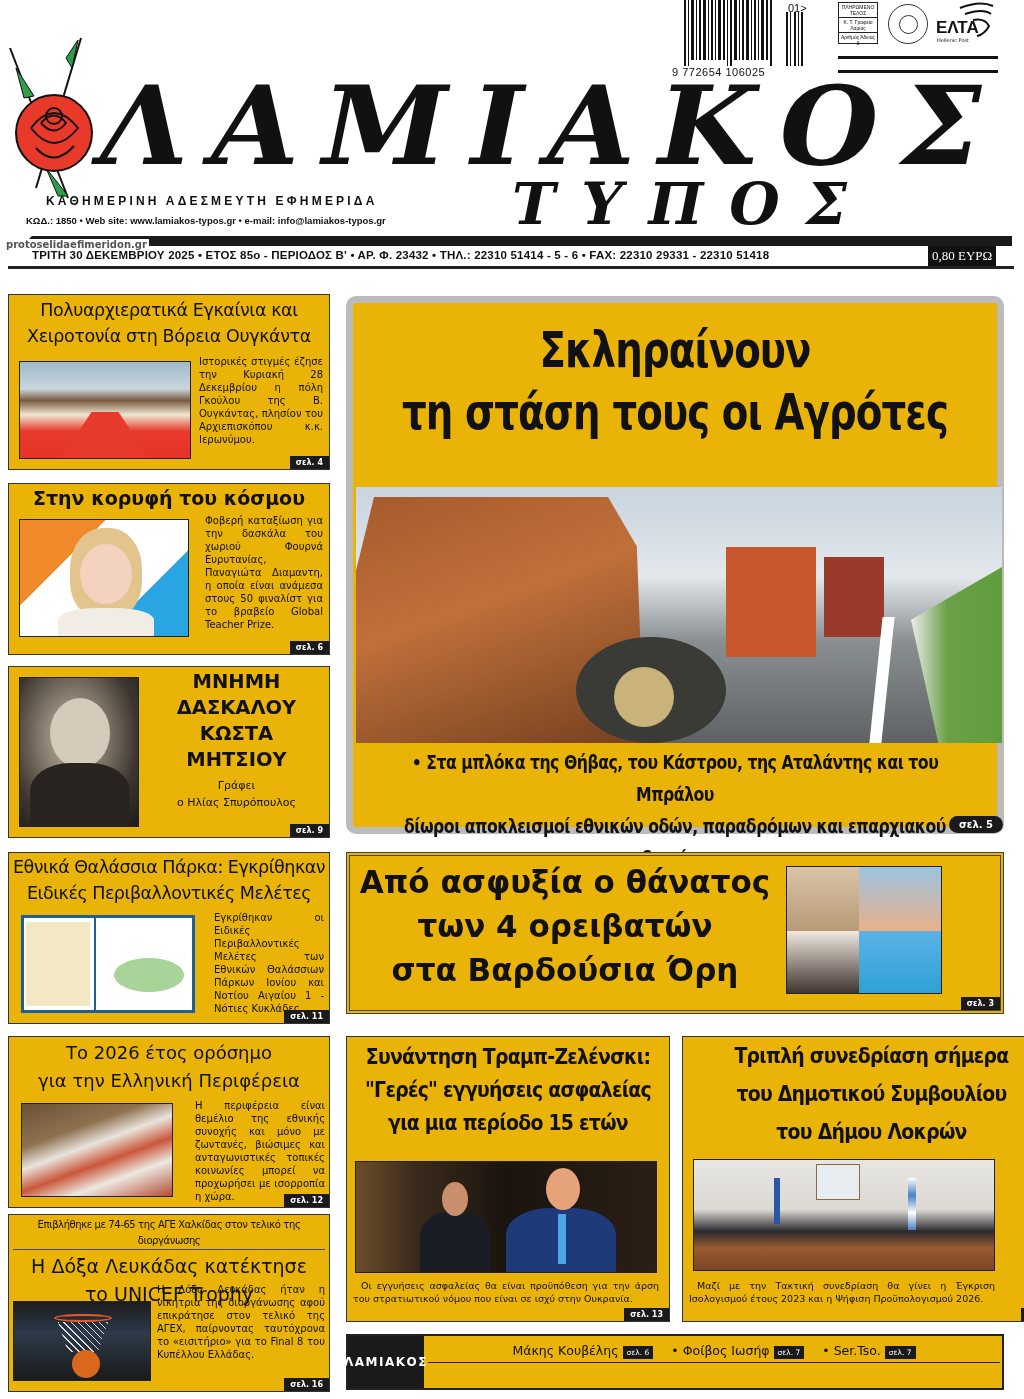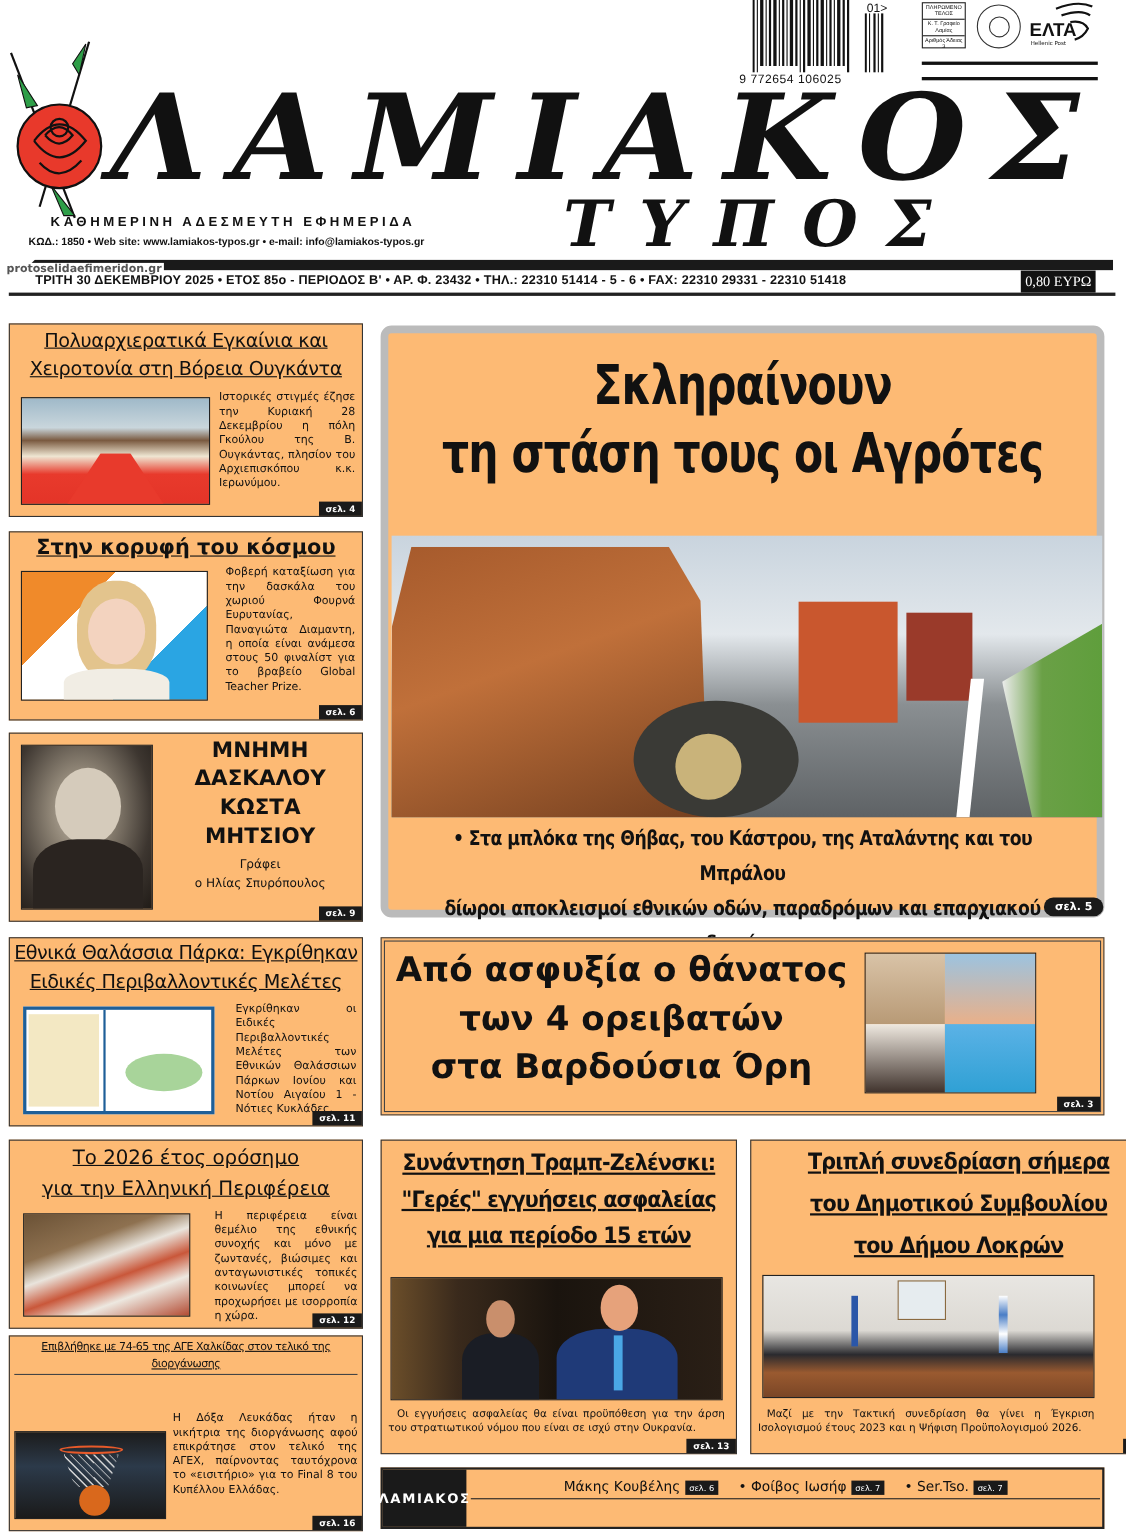--- a/index.html
+++ b/index.html
@@ -28,21 +28,21 @@
   .title-sub { position: absolute; left: 512px; top: 175px; font-family: "DejaVu Serif", serif; font-weight: bold; font-style: italic; font-size: 58px; letter-spacing: 26px; line-height: 1; }
   .tagline { position: absolute; left: 26px; top: 194px; font-family: "Liberation Sans", sans-serif; font-weight: bold; font-size: 12px; letter-spacing: 3.2px; padding-left: 20px; }
   .contact { position: absolute; left: 26px; top: 215px; font-family: "Liberation Sans", sans-serif; font-weight: bold; font-size: 9.5px; }
   .black-band-top { position: absolute; left: 22px; top: 236px; width: 990px; height: 10px; background: #1a1a1a; clip-path: polygon(1% 0, 100% 0, 100% 100%, 0 100%); }
   .watermark { position: absolute; left: 4px; top: 239px; background: #fff; padding: 0 2px; font-family: "DejaVu Sans", sans-serif; font-weight: bold; font-size: 10px; color: #555; }
   .dateline { position: absolute; left: 32px; top: 249px; font-family: "Liberation Sans", sans-serif; font-weight: bold; font-size: 11.5px; letter-spacing: 0.2px; }
   .price { position: absolute; left: 928px; top: 246px; background: #111; color: #fff; font-family: "Liberation Serif", serif; font-size: 13px; padding: 2px 4px; }
   .black-band-bottom { position: absolute; left: 8px; top: 266px; width: 1006px; height: 3px; background: #222; }
 
   
-  .box { position: absolute; border: 1.5px solid #333; background: #fdba74; text-decoration: underline; }
+  .box { position: absolute; border: 1.5px solid #333; background: #eab308; }
   .box h2 { font-family: "DejaVu Sans", sans-serif; font-weight: normal; text-align: center; color: #111; }
   .body-text { font-family: "DejaVu Sans", sans-serif; font-size: 10px; line-height: 13px; text-align: justify; color: #111; }
   .sel { position: absolute; right: 0; bottom: 0; background: #1a1a1a; color: #fff; font-size: 8px; padding: 2px 6px; font-family: "DejaVu Sans", sans-serif; font-weight: bold; }
   .photo { position: absolute; overflow: hidden; border: 1px solid #222; }
 
   
   #b1 { left: 8px; top: 294px; width: 322px; height: 176px; }
   #b2 { left: 8px; top: 483px; width: 322px; height: 172px; }
   #b3 { left: 8px; top: 666px; width: 322px; height: 172px; }
   #b4 { left: 8px; top: 852px; width: 322px; height: 172px; }
@@ -201,20 +201,24 @@
     <span>Το 2026 έτος ορόσημο</span><br>
     <span>για την Ελληνική Περιφέρεια</span>
   </h2>
   <div class="photo" style="left:12px;top:66px;width:152px;height:94px;background:linear-gradient(160deg,#6b5236 0%,#8e7150 30%,#e9e4dc 45%,#c9573a 60%,#ede8e0 75%,#b34b33 100%);"></div>
   <p class="body-text" style="position:absolute;left:186px;top:62px;width:130px;">Η περιφέρεια είναι θεμέλιο της εθνικής συνοχής και μόνο με ζωντανές, βιώσιμες και ανταγωνιστικές τοπικές κοινωνίες μπορεί να προχωρήσει με ισορροπία η χώρα.</p>
   <span class="sel">σελ. 12</span>
 </article>
 
 <article class="box" id="b6">
   <div style="margin:2px 4px 0;border-bottom:1px solid #444;text-align:center;font-size:10px;line-height:16px;letter-spacing:-0.4px;">Επιβλήθηκε με 74-65 της ΑΓΕ Χαλκίδας στον τελικό της διοργάνωσης</div>
+  <h2 style="font-size:19px;line-height:28px;margin-top:2px;">
+    <span>Η Δόξα Λευκάδας κατέκτησε</span><br>
+    <span>το UNICEF Trophy</span>
+  </h2>
   <div class="photo" style="left:4px;top:86px;width:138px;height:80px;background:linear-gradient(180deg,#1c1c1c 0%,#2c3a4a 40%,#1a1a1a 100%);">
     <div style="position:absolute;left:40px;top:12px;width:58px;height:8px;border:2px solid #e85a2a;border-radius:50%;"></div>
     <div style="position:absolute;left:44px;top:20px;width:50px;height:30px;border-left:1px dashed #ddd;border-right:1px dashed #ddd;clip-path:polygon(0 0,100% 0,80% 100%,20% 100%);background:repeating-linear-gradient(45deg,transparent 0 4px,#ddd 4px 5px);"></div>
     <div style="position:absolute;left:58px;top:48px;width:28px;height:28px;border-radius:50%;background:#d9681c;"></div>
   </div>
   <p class="body-text" style="position:absolute;left:148px;top:68px;width:168px;">Η Δόξα Λευκάδας ήταν η νικήτρια της διοργάνωσης αφού επικράτησε στον τελικό της ΑΓΕΧ, παίρνοντας ταυτόχρονα το «εισιτήριο» για το Final 8 του Κυπέλλου Ελλάδας.</p>
   <span class="sel">σελ. 16</span>
 </article>
 
 <article class="box" id="main">

